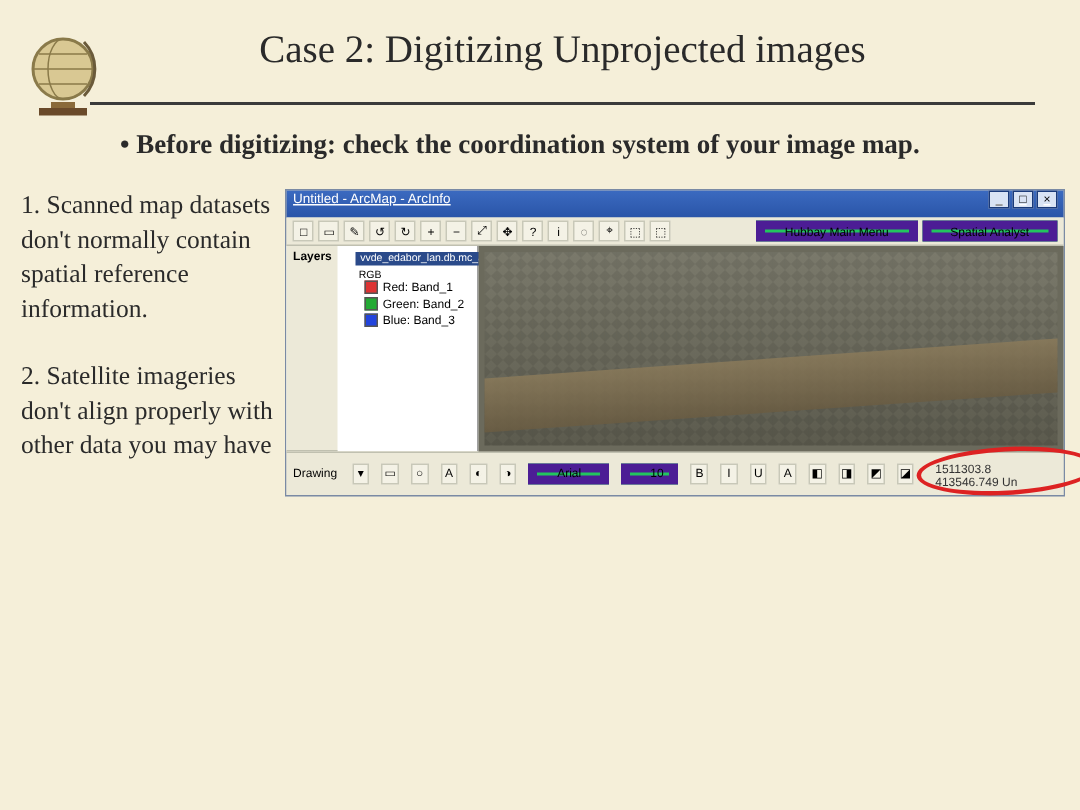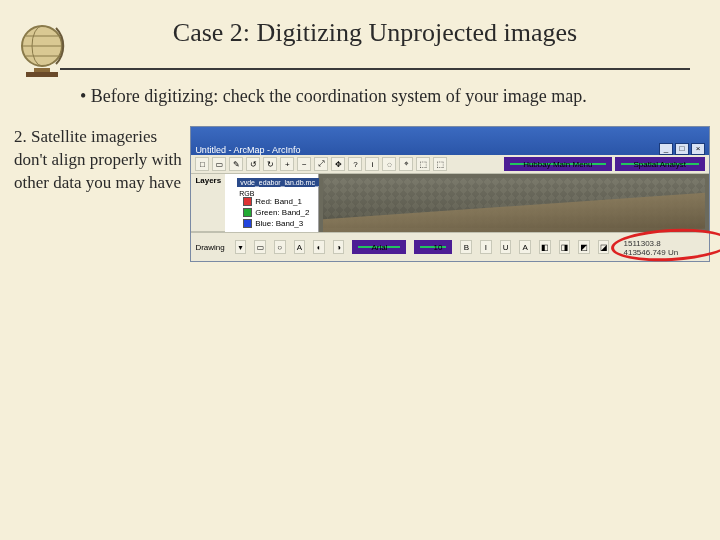--- a/index.html
+++ b/index.html
@@ -22,20 +22,21 @@
     font-size: 26px;
     padding: 18px 40px 20px 40px;
     border-bottom: 2px solid #3a3a3a;
     margin: 0 30px 14px 60px;
     font-weight: normal;
   }
   .intro {
     font-size: 18px;
     margin: 0 50px 18px 80px;
     line-height: 1.35;
+    font-weight: bold;
   }
   .intro::before { content: "• "; }
   .lower {
     display: flex;
     gap: 8px;
     padding: 0 10px 0 14px;
   }
   .points {
     width: 238px;
     font-size: 17px;
@@ -47,28 +48,29 @@
     flex: 1;
     border: 1px solid #7a8aa4;
     background: #ece9d8;
     font-family: Tahoma, Arial, sans-serif;
     font-size: 9px;
     color: #000;
     display: flex;
     flex-direction: column;
   }
   .titlebar {
-    height: 28px;
+    height: 18px;
     background: linear-gradient(#3b6ac0, #2a55a8);
     color: #fff;
     display: flex;
-    align-items: flex-end;
+    align-items: flex-start;
     padding: 0 4px;
     font-size: 9px;
     justify-content: space-between;
+    text-decoration: underline;
   }
   .titlebar .wb { display: flex; gap: 2px; }
   .titlebar .wb span {
     width: 14px; height: 12px;
     background: #d9e3f4;
     border: 1px solid #1a3a7a;
     display: inline-flex; align-items: center; justify-content: center;
     color: #000; font-size: 8px; line-height: 1;
   }
   .menubar {
@@ -172,20 +174,24 @@
   <rect x="22" y="50" width="16" height="4" fill="#8a6a3a"></rect>
   <rect x="14" y="54" width="32" height="5" fill="#6a4a2a"></rect>
 </svg>
 
 <h1 class="slide-title">Case 2: Digitizing Unprojected images</h1>
 
 <p class="intro">Before digitizing: check the coordination system of your image map.</p>
 
 <div class="lower">
   <div class="points">
+    <div class="pt">
+      <span class="num">1.</span>
+      <span>Scanned map datasets don't normally contain spatial reference information.</span>
+    </div>
     <div class="pt">
       <span class="num">2.</span>
       <span>Satellite imageries don't align properly with other data you may have</span>
     </div>
   </div>
 
   <div class="app">
     <div class="titlebar">
       <span>Untitled - ArcMap - ArcInfo</span>
       <div class="wb">

